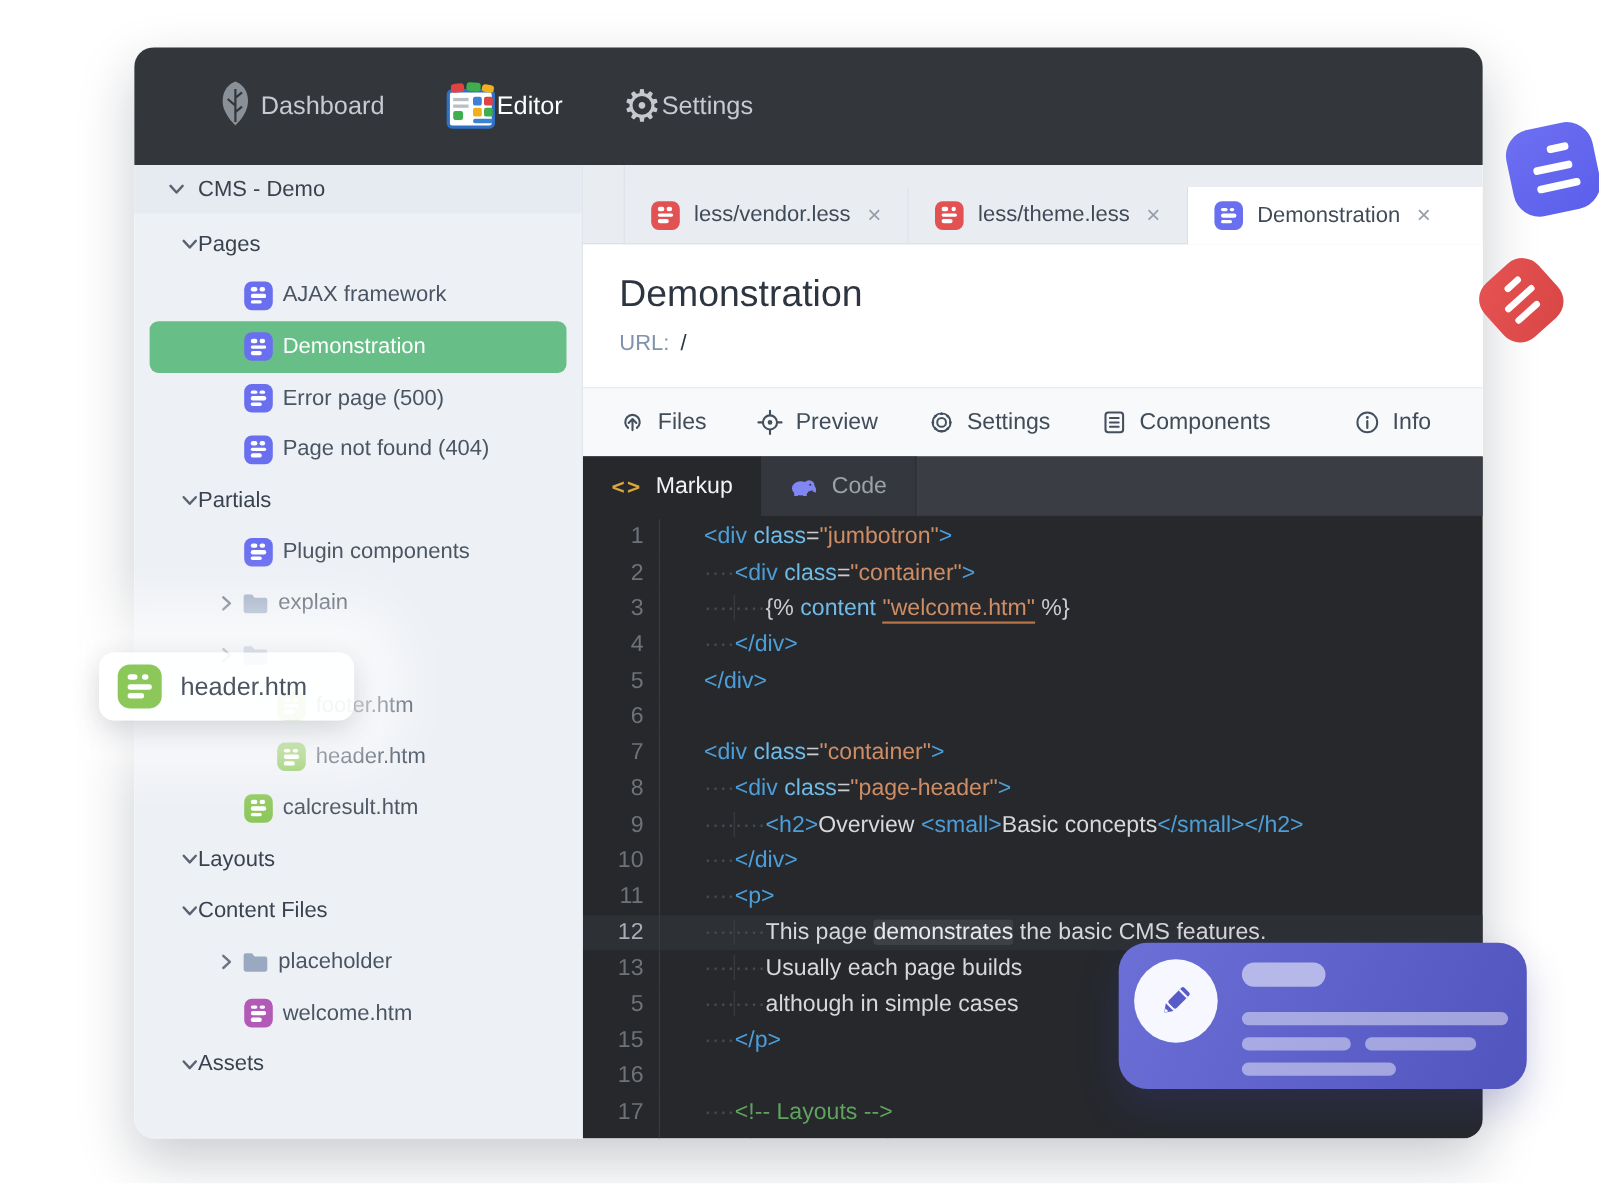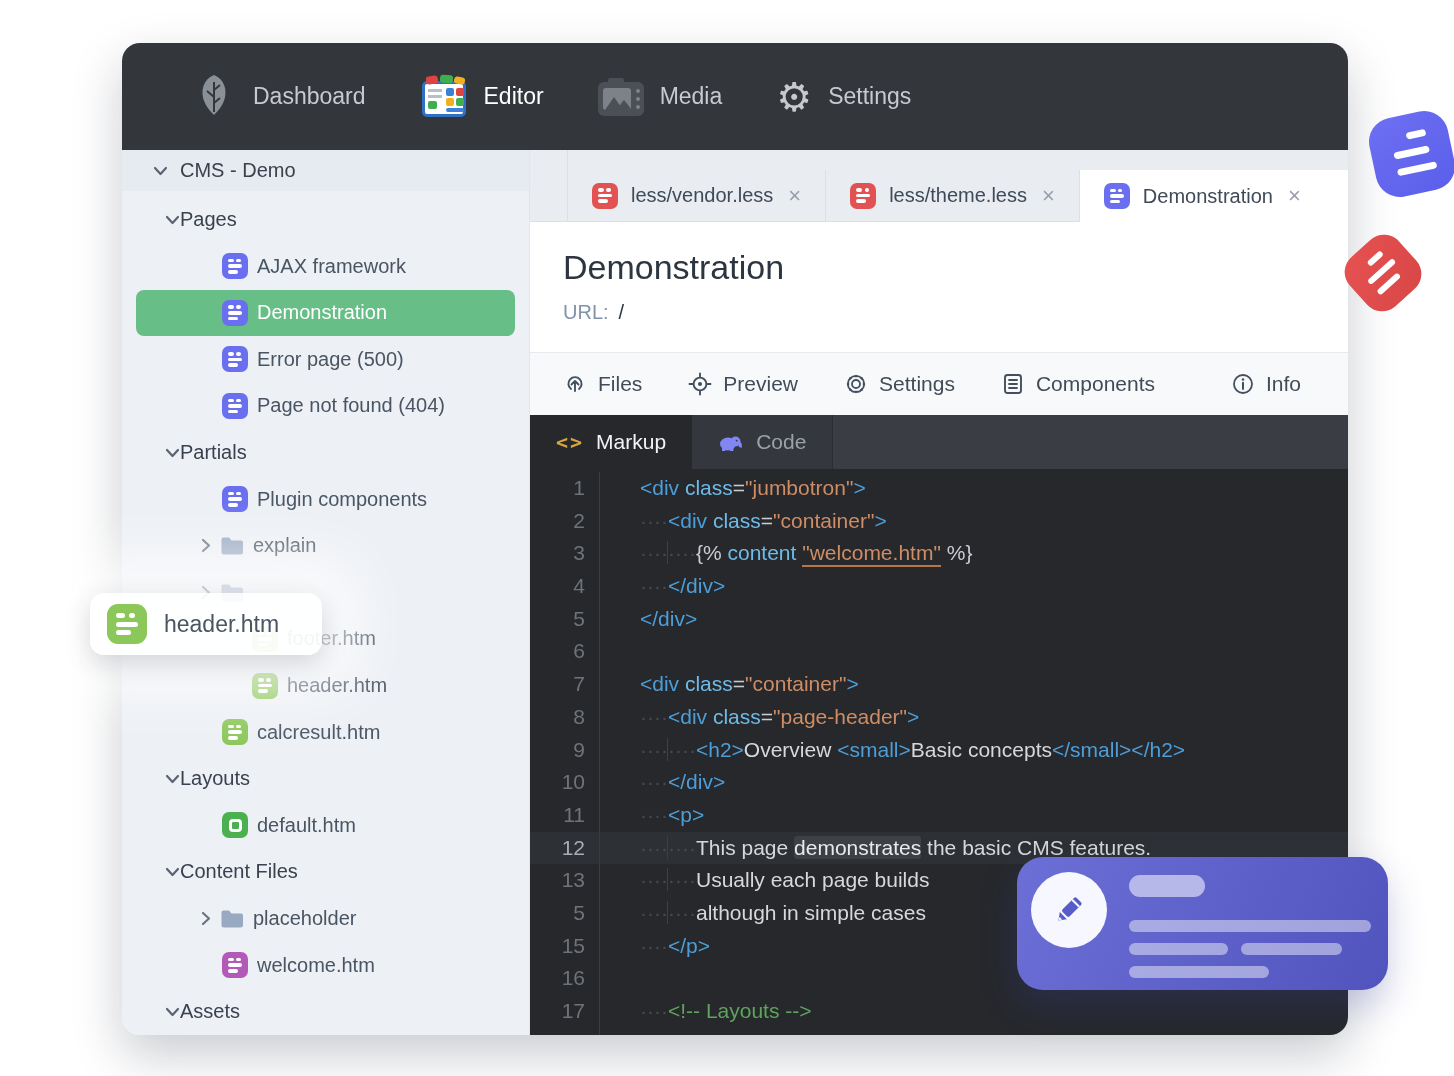--- a/index.html
+++ b/index.html
@@ -3,21 +3,21 @@
 <meta charset="utf-8">
 <style>
   html,body{margin:0;padding:0;background:#fff;}
   *{box-sizing:border-box;font-family:"Liberation Sans",sans-serif;}
   .canvas{position:relative;width:1454px;height:1076px;background:#fff;overflow:hidden;}
 
   
   .window{position:absolute;left:122px;top:43px;width:1226px;height:992px;border-radius:18px;
           overflow:hidden;background:#fff;box-shadow:0 20px 50px rgba(15,23,42,.22);}
   .topnav{height:107px;background:#33373c;display:flex;align-items:center;padding-left:42px;}
-  .nav-item{display:flex;align-items:center;gap:16px;padding:0 27px;height:100%;cursor:pointer;}
+  .nav-item{display:flex;align-items:center;padding:0 27px;height:100%;cursor:pointer;}
   .nav-item .lbl{font-size:23px;color:#c7cbd1;}
   .nav-item.active .lbl{color:#ffffff;}
   .wbody{display:flex;height:885px;}
 
   
   .sidebar{width:408px;background:#edf0f5;border-right:1px solid #e2e6ec;display:flex;flex-direction:column;}
   .side-header{height:44px;background:#e6eaf1;display:flex;align-items:center;gap:12px;padding-left:30px;
                font-size:20px;color:#39414d;font-weight:500;}
   .tree{padding-top:5px;}
   .trow{height:46.6px;display:flex;align-items:center;margin:0 14px;border-radius:8px;cursor:pointer;}
@@ -128,36 +128,20 @@
               <div style="position:absolute;left:36px;top:22px;width:8px;height:8px;background:#3fae4e;border-radius:2px"></div>
               <div style="position:absolute;left:26px;top:32px;width:18px;height:4px;background:#3b82d6;border-radius:2px"></div>
               <div style="position:absolute;left:6px;top:0;width:12px;height:8px;background:#e04343;border-radius:3px;transform:rotate(-8deg)"></div>
               <div style="position:absolute;left:20px;top:-1px;width:13px;height:8px;background:#3fae4e;border-radius:3px;transform:rotate(5deg)"></div>
               <div style="position:absolute;left:34px;top:1px;width:11px;height:7px;background:#f2b01e;border-radius:3px;transform:rotate(10deg)"></div>
             </div>
           </span>
           <span class="lbl">Editor</span>
         </div>
         <div class="nav-item">
-          <span>
-            <div style="position:relative;width:46px;height:38px">
-              <div style="position:absolute;left:10px;top:0;width:16px;height:7px;background:#4c4f55;border-radius:2px"></div>
-              <div style="position:absolute;left:0;top:4px;width:46px;height:34px;background:#4c4f55;border-radius:6px"></div>
-              <div style="position:absolute;left:5px;top:10px;width:28px;height:22px;background:#7d828a;border-radius:3px;overflow:hidden">
-                <div style="position:absolute;left:2px;bottom:0;width:0;height:0;border-left:9px solid transparent;border-right:9px solid transparent;border-bottom:13px solid #4c4f55"></div>
-                <div style="position:absolute;left:13px;bottom:0;width:0;height:0;border-left:8px solid transparent;border-right:8px solid transparent;border-bottom:10px solid #4c4f55"></div>
-              </div>
-              <div style="position:absolute;right:4px;top:11px;width:4px;height:4px;border-radius:50%;background:#7d828a"></div>
-              <div style="position:absolute;right:4px;top:19px;width:4px;height:4px;border-radius:50%;background:#7d828a"></div>
-              <div style="position:absolute;right:4px;top:27px;width:4px;height:4px;border-radius:50%;background:#7d828a"></div>
-            </div>
-          </span>
-          <span class="lbl">Media</span>
-        </div>
-        <div class="nav-item">
           <span><span style="font-size:40px;color:#c6cacf;line-height:1">⚙</span></span>
           <span class="lbl">Settings</span>
         </div>
       </nav>
     <div class="wbody">
       <aside class="sidebar">
         <div class="side-header">
           <span class="chev">
             <svg width="15" height="10" viewBox="0 0 15 10">
                 <polyline points="2,2 7.5,8 13,2" fill="none" stroke="#5a6372" stroke-width="2.2" stroke-linecap="round" stroke-linejoin="round"></polyline>
@@ -280,24 +264,20 @@
               </span>
               <span class="lbl">calcresult.htm</span>
             </div>
             <div class="trow section" style="padding-left: 28px;">
               <span class="chev">
                 <svg width="15" height="10" viewBox="0 0 15 10">
                   <polyline points="2,2 7.5,8 13,2" fill="none" stroke="#5a6372" stroke-width="2.2" stroke-linecap="round" stroke-linejoin="round"></polyline>
                 </svg>
               </span>
               <span class="lbl">Layouts</span>
-            </div>
-            <div class="trow file" style="padding-left: 86px;">
-              <span class="gicon layout" style="background: rgb(76, 175, 80);"></span>
-              <span class="lbl">default.htm</span>
             </div>
             <div class="trow section" style="padding-left: 28px;">
               <span class="chev">
                 <svg width="15" height="10" viewBox="0 0 15 10">
                   <polyline points="2,2 7.5,8 13,2" fill="none" stroke="#5a6372" stroke-width="2.2" stroke-linecap="round" stroke-linejoin="round"></polyline>
                 </svg>
               </span>
               <span class="lbl">Content Files</span>
             </div>
             <div class="trow folder" style="padding-left: 62px;">

